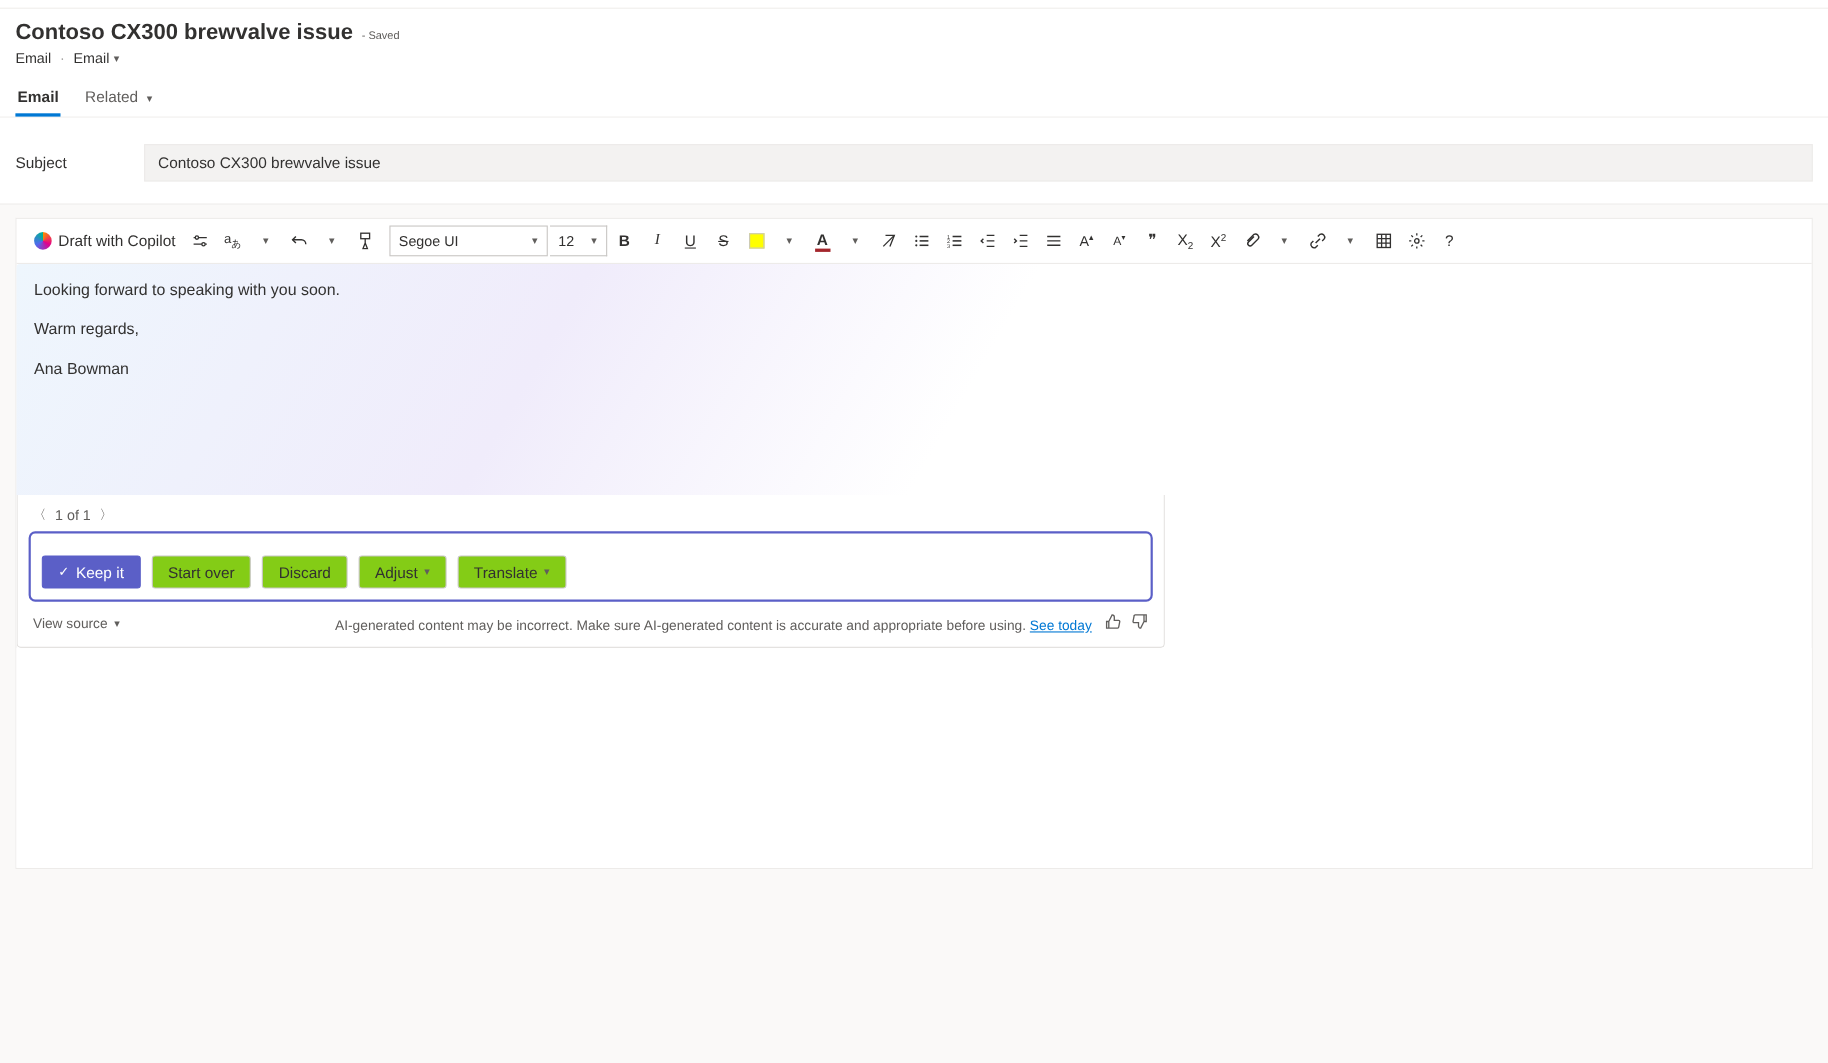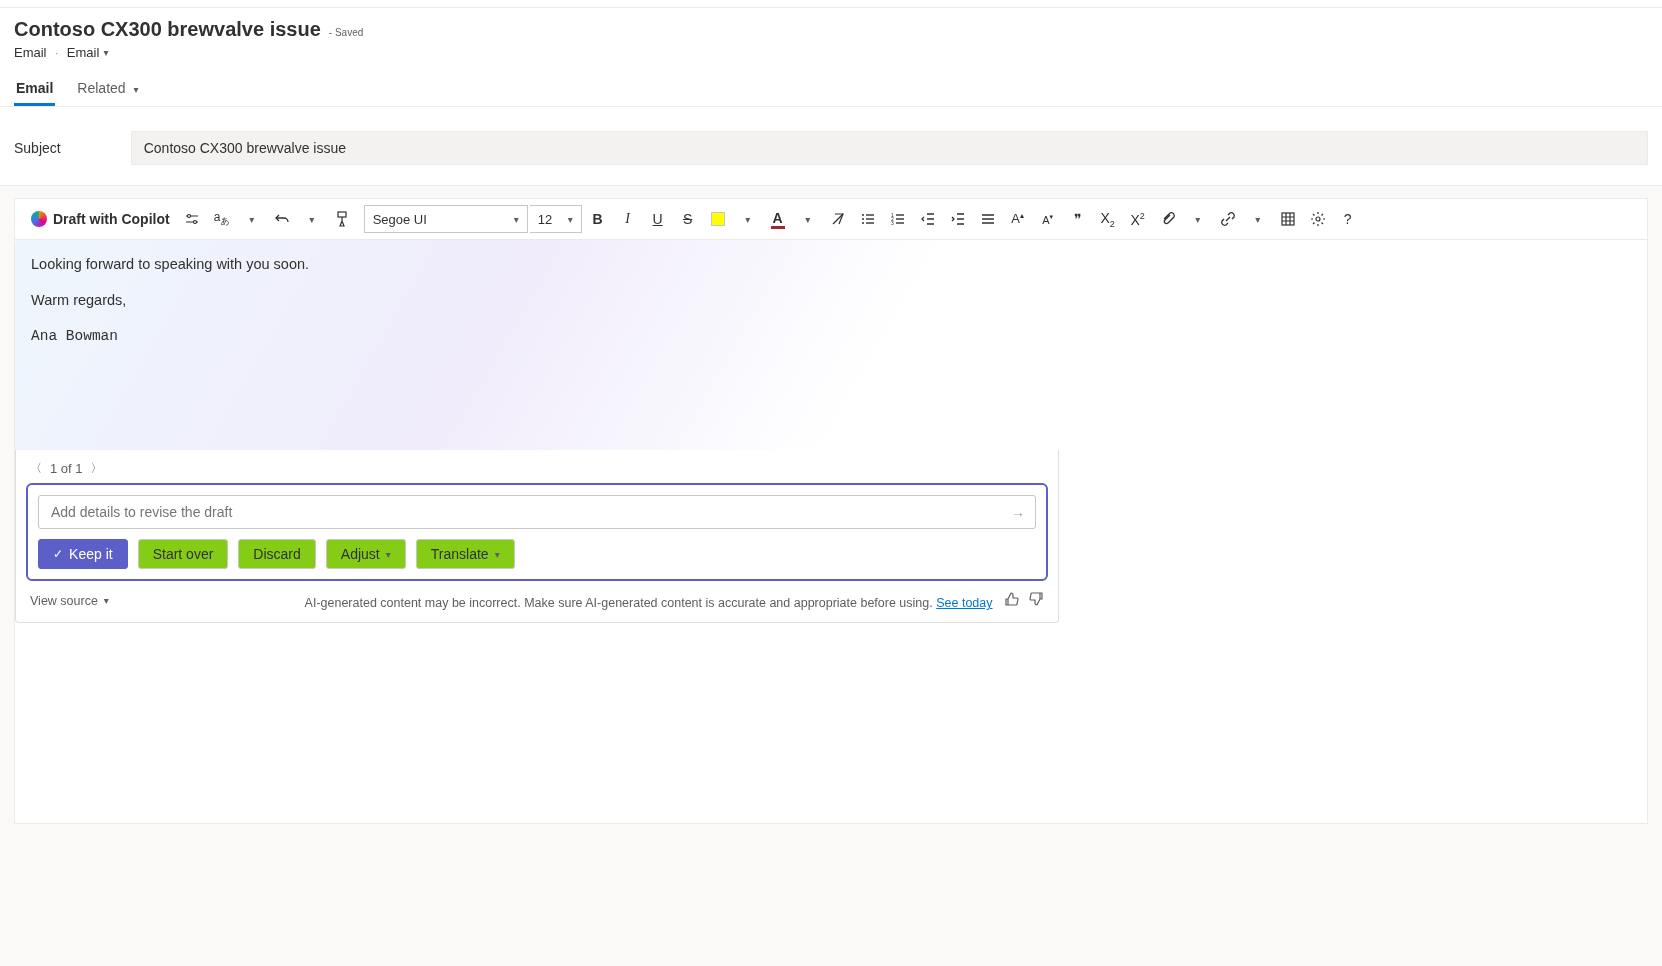--- a/index.html
+++ b/index.html
@@ -70,32 +70,32 @@
     flex-wrap: nowrap;
   }
   .tb-btn {
     min-width: 28px; height: 28px;
     display: inline-flex; align-items: center; justify-content: center;
     cursor: pointer; color: #323130;
     border-radius: 2px;
   }
   .copilot-chip {
     display: inline-flex; align-items: flex-end; gap: 6px;
-    font-weight: 700; cursor: pointer; padding: 0 6px;
+    font-weight: 400; cursor: pointer; padding: 0 6px;
   }
   .copilot-icon {
     width: 16px; height: 16px; border-radius: 50%;
     background: conic-gradient(#ff8c00,#e3008c,#4f6bed,#00b294);
   }
   .font-select {
     border: 1px solid #c8c6c4; height: 28px; padding: 0 8px;
     font-size: 13px; color: #323130; background: #fff;
     display: inline-flex; align-items: center; gap: 30px;
     margin-left: 6px;
-    width: 164px;
+    width: 144px;
     justify-content: space-between;
   }
   .size-select {
     border: 1px solid #c8c6c4; border-left: none; height: 28px; padding: 0 8px;
     font-size: 13px; display: inline-flex; align-items: center; gap: 8px;
     width: 52px;
     justify-content: space-between;
   }
   .fmt-b { font-weight: 700; }
   .fmt-i { font-style: italic; font-family: Georgia, serif; }
@@ -111,21 +111,21 @@
     padding: 14px 16px 8px;
     font-size: 14.5px;
     line-height: 1.5;
     color: #323130;
     min-height: 210px;
     width: 1044px;
     border-top-left-radius: 3px;
     border-top-right-radius: 3px;
   }
   .body-zone p { margin-bottom: 14px; max-width: 1010px; }
-  .body-zone p.signame { margin-bottom: 12px; font-family: Liberation Mono, monospace; }
+  .body-zone p.signame { margin-bottom: 12px; }
 
   .copilot-panel {
     width: 1044px;
     background: #fff;
     border: 1px solid #e1dfdd;
     border-top: none;
     padding: 8px 10px 10px;
     position: relative;
     border-radius: 0 0 4px 4px;
   }
@@ -377,24 +377,20 @@
       <p class="signame">Ana Bowman</p>
     </div>
 
     <div class="copilot-panel">
       <div class="pager">
         <span class="navchev">〈</span>
         <span>1 of 1</span>
         <span class="navchev">〉</span>
       </div>
       <div class="revise-wrap">
-        <div class="revise-input">
-          <input type="text" placeholder="Add details to revise the draft" style="">
-          <span class="send-arrow">→</span>
-        </div>
         <div class="action-row">
           <button class="btn primary">
             <span class="check">✓</span>
             <span>Keep it</span>
           </button>
           <button class="btn">
             <span>Start over</span>
           </button>
           <button class="btn">
             <span>Discard</span>

